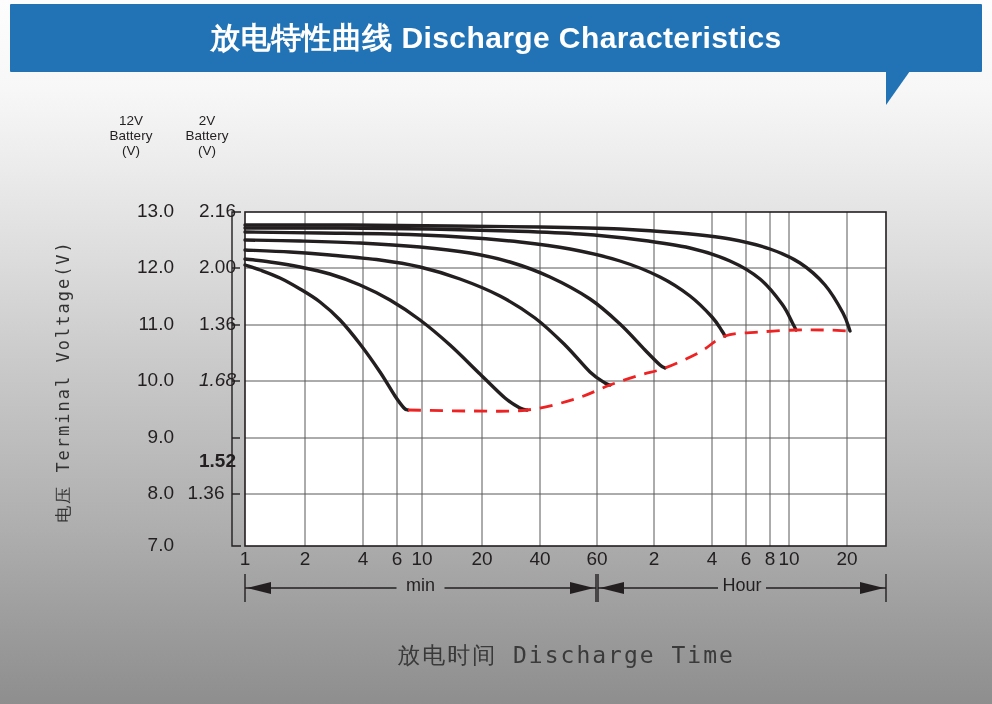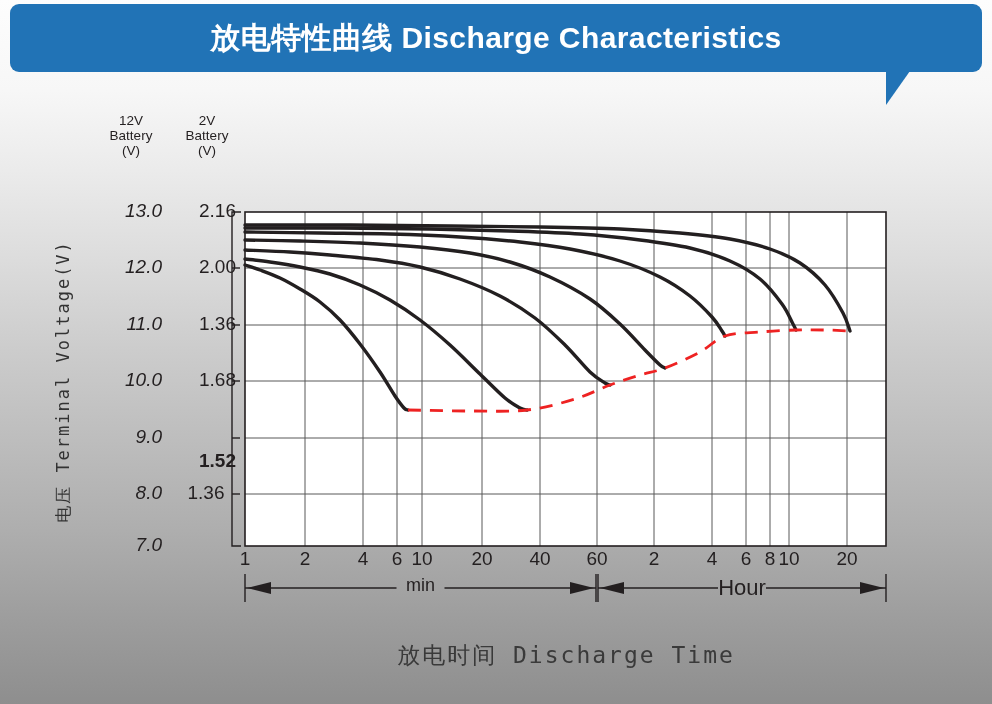--- a/index.html
+++ b/index.html
@@ -9,21 +9,21 @@
     background:#ffffff;
   }
   #page{
     position:relative;width:992px;height:704px;
     background:linear-gradient(to bottom,#fdfdfd 0px,#f7f7f7 90px,#ebebeb 170px,#dcdcdc 260px,#cccccc 350px,#bdbdbd 440px,#aeaeae 530px,#9d9d9d 620px,#8e8e8e 704px);
   }
 
   
   #header-bubble{
     position:absolute;left:10px;top:4px;width:972px;height:68px;
-    background:#2173b6;border-radius:9px;
+    background:#2173b6;border-radius:1px;
     display:flex;align-items:center;justify-content:center;
   }
   #header-title{
     color:#ffffff;font-size:30px;font-weight:bold;letter-spacing:.4px;
     white-space:nowrap;
   }
   #bubble-tail{
     position:absolute;left:886px;top:71px;width:0;height:0;
     border-left:24px solid #2173b6;
     border-bottom:34px solid transparent;
@@ -62,21 +62,21 @@
     font-size:23px;color:#3a3a3a;
     font-family:"DejaVu Sans Mono","Liberation Mono",monospace;
     letter-spacing:2px;white-space:nowrap;
   }
 
   
   .ytick{
     position:absolute;font-size:19px;color:#231f20;white-space:nowrap;
     text-align:right;
   }
-  .ytick-12{width:62px;left:100px;font-style:italic;}
+  .ytick-12{width:62px;left:112px;}
   .ytick-2 {width:60px;left:176px;}
 
   .xtick{
     position:absolute;top:548px;font-size:19px;color:#231f20;
     white-space:nowrap;text-align:center;width:40px;
   }
 
   .curve-label{
     position:absolute;font-size:13px;color:#231f20;white-space:nowrap;
   }
@@ -114,21 +114,21 @@
         <div class="ytick ytick-12" style="top: 200px;">13.0</div>
         <div class="ytick ytick-12" style="top: 256px;">12.0</div>
         <div class="ytick ytick-12" style="top: 313px;">11.0</div>
         <div class="ytick ytick-12" style="top: 369px;">10.0</div>
         <div class="ytick ytick-12" style="top: 426px;">9.0</div>
         <div class="ytick ytick-12" style="top: 482px;">8.0</div>
         <div class="ytick ytick-12" style="top: 534px;">7.0</div>
         <div class="ytick ytick-2" style="top: 200px;">2.16</div>
         <div class="ytick ytick-2" style="top: 256px;">2.00</div>
         <div class="ytick ytick-2" style="top: 313px;">1.36</div>
-        <div class="ytick ytick-2" style="top: 369px;">1.68</div>
+        <div class="ytick ytick-2" style="top: 369px; font-style: italic;">1.68</div>
         <div class="ytick ytick-2" style="top: 450px; font-weight: bold;">1.52</div>
         <div class="ytick ytick-2" style="top: 482px; text-align: center;">1.36</div>
         <div class="xtick" style="left: 225px;">1</div>
         <div class="xtick" style="left: 285px;">2</div>
         <div class="xtick" style="left: 343px;">4</div>
         <div class="xtick" style="left: 377px;">6</div>
         <div class="xtick" style="left: 402px;">10</div>
         <div class="xtick" style="left: 462px;">20</div>
         <div class="xtick" style="left: 520px;">40</div>
         <div class="xtick" style="left: 577px;">60</div>
@@ -205,16 +205,16 @@
             <line x1="886" y1="574" x2="886" y2="602" stroke="#231f20" stroke-width="1.4"></line>
             <line x1="598" y1="588" x2="718" y2="588" stroke="#231f20" stroke-width="1.4"></line>
             <line x1="766" y1="588" x2="886" y2="588" stroke="#231f20" stroke-width="1.4"></line>
             <polygon points="600,588 624,582 624,594" fill="#231f20"></polygon>
             <polygon points="884,588 860,582 860,594" fill="#231f20"></polygon>
           </g>
         </g>
     </svg>
 
     <div id="section-label-min" class="curve-label" style="font-size: 18px; color: rgb(35, 31, 32); left: 394.5px; top: 575px; width: 52px; text-align: center; background: transparent;">min</div>
-    <div id="section-label-hour" class="curve-label" style="font-size: 22px; color: rgb(35, 31, 32); left: 716px; top: 575px; width: 52px; text-align: center; background: transparent;">Hour</div>
+    <div id="section-label-hour" class="curve-label" style="font-size: 18px; color: rgb(35, 31, 32); left: 716px; top: 575px; width: 52px; text-align: center; background: transparent;">Hour</div>
 
   </div>
 </div>
 
 </body></html>

